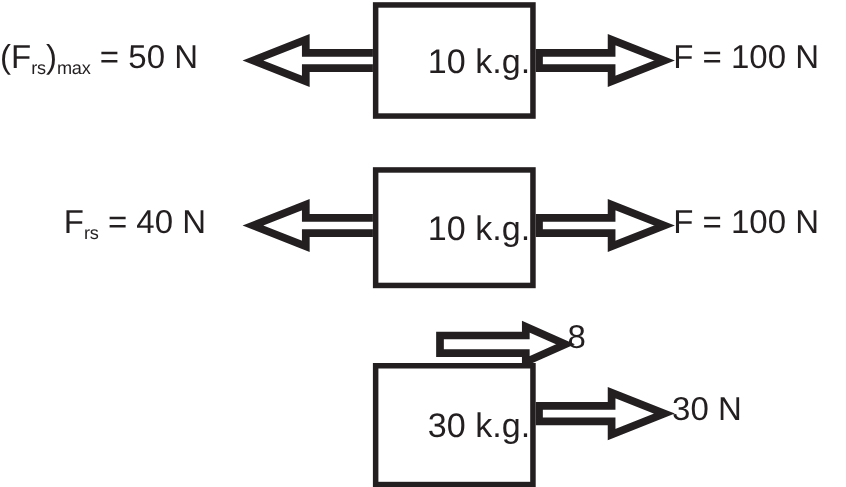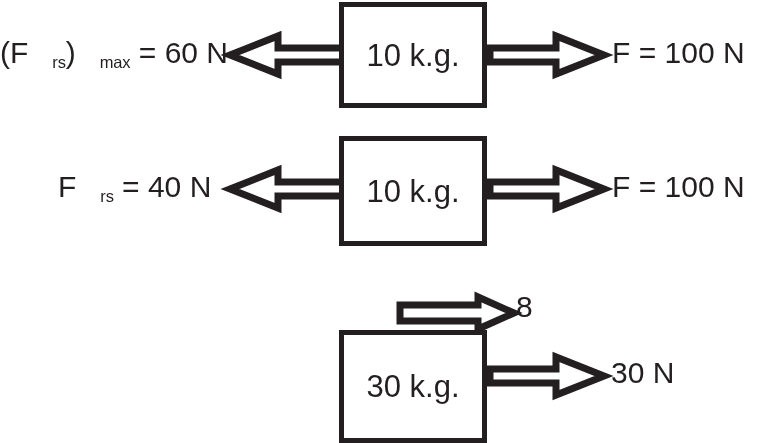--- a/index.html
+++ b/index.html
@@ -21,31 +21,31 @@
     left: 0; top: 0;
     width: 769px;
     height: 443px;
   }
   .row {
     position: absolute;
     left: 0;
     width: 769px;
   }
   #row-1 { top: 0px;   height: 120px; }
-  #row-2 { top: 124px; height: 130px; }
+  #row-2 { top: 140px; height: 130px; }
   #row-3 { top: 280px; height: 163px; }
 
   .mass-box {
     position: absolute;
     box-sizing: border-box;
     border: 5px solid #231f20;
     background: #ffffff;
     display: flex;
     align-items: center;
-    justify-content: center;
+    justify-content: flex-end;
     z-index: 3;
   }
   .mass-label {
     font-size: 31px;
     line-height: 1;
     color: #231f20;
     letter-spacing: 0px;
     white-space: nowrap;
   }
 
@@ -55,21 +55,20 @@
     line-height: 1;
     color: #231f20;
     white-space: nowrap;
   }
   .force-label sub {
     font-size: 0.55em;
     vertical-align: baseline;
     position: relative;
     top: 0.28em;
     letter-spacing: -0.01em;
-    margin-left: 24px;
   }
 
   .arrow-svg {
     position: absolute;
     z-index: 2;
     overflow: visible;
   }
   .arrow-outline {
     fill: #ffffff;
     stroke: #231f20;
@@ -93,21 +92,21 @@
   #label-3-top   { left: 516px; top: 12px; }
   #label-3-right { left: 611px; top: 78px; }
 </style>
 </head>
 <body>
 
 <div class="diagram-root">
 
   <div class="row" id="row-1">
 
-    <div class="force-label" id="label-1-left"><span>(F</span><sub>rs</sub><span>)</span><sub>max</sub><span> = 60 N</span></div>
+    <div class="force-label" id="label-1-left"><span>(F</span><sub>rs</sub><span>)</span><sub>max</sub><span> = 50 N</span></div>
 
     <svg class="arrow-svg" style="left:226px; top:32px;" width="120" height="46" viewBox="0 0 120 46">
       <path class="arrow-outline" d="M 4 23 L 52 4 L 52 16 L 118 16 L 118 30 L 52 30 L 52 42 Z"></path>
     </svg>
 
     <div class="mass-box" id="box-1">
       <span class="mass-label">10 k.g.</span>
     </div>
 
     <svg class="arrow-svg" style="left:486px; top:32px;" width="122" height="46" viewBox="0 0 122 46">

